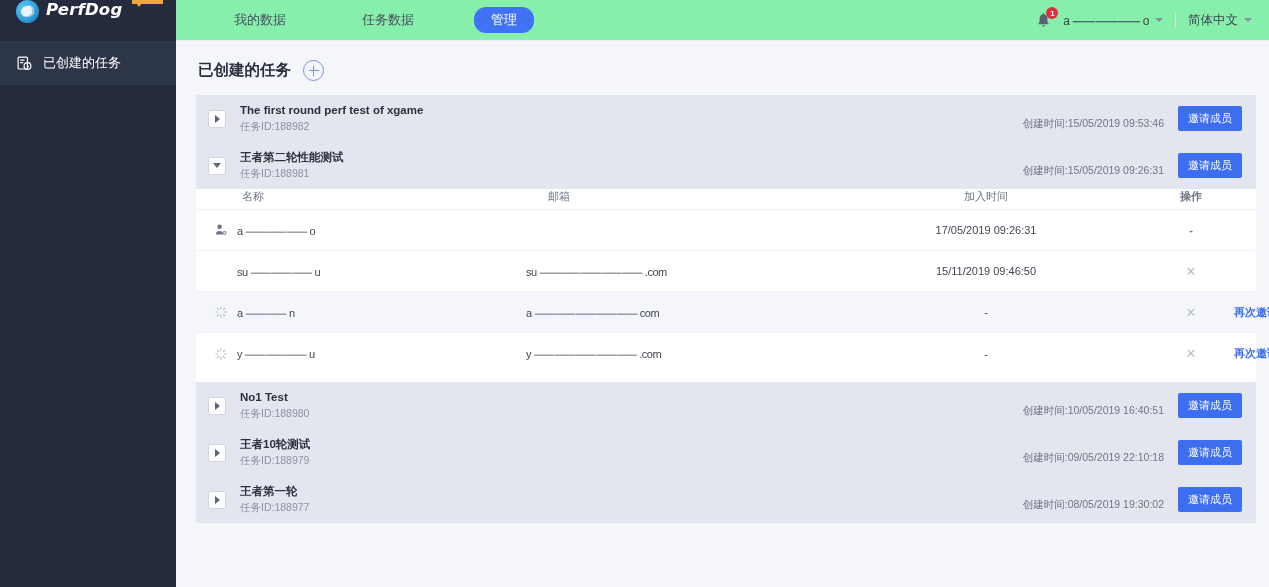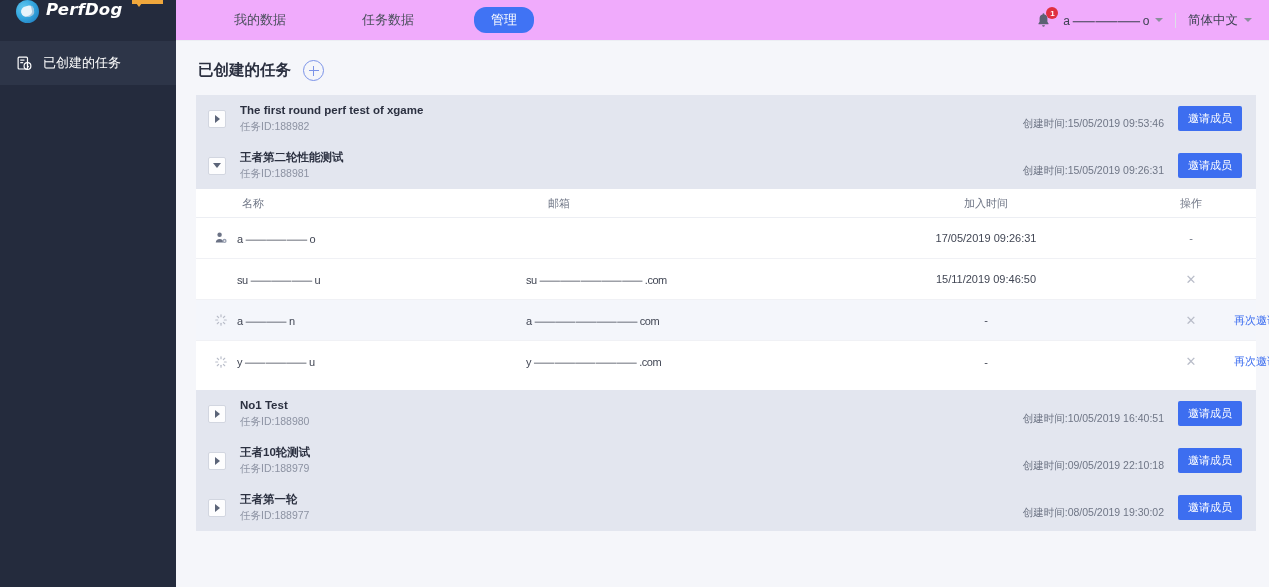--- a/index.html
+++ b/index.html
@@ -50,21 +50,21 @@
     padding-left: 16px; cursor: pointer; color: #7b8499; font-size: 13px;
   }
   .sb-item.active { background: #2d3548; color: #ffffff; }
   .sb-item .sb-ic { width: 17px; height: 17px; flex: 0 0 17px; display: block; }
   .sb-item.active .sb-ic { stroke: #ffffff; }
   .sb-item .sb-ic { stroke: #7b8499; }
 
   
   .main { flex: 1; height: 587px; display: flex; flex-direction: column; min-width: 0; }
   .topbar {
-    height: 41px; background: #f0abfc; display: flex; align-items: center;
+    height: 41px; background: #86efac; display: flex; align-items: center;
     border-bottom: 1px solid #eceef3; flex: 0 0 41px; position: relative;
   }
   .nav { display: flex; align-items: center; gap: 0; margin-left: 42px; }
   .nav-item {
     font-size: 13px; color: #4a4f5c; padding: 4px 16px; cursor: pointer;
     margin-right: 44px; white-space: nowrap;
   }
   .nav-item.active {
     background: #4073f4; color: #ffffff; border-radius: 12px; padding: 4px 17px;
     margin-right: 0;
@@ -125,33 +125,33 @@
   .task-time { font-size: 10.5px; color: #6f7686; white-space: nowrap; }
   .invite-btn {
     background: #3d6ef0; color: #ffffff; font-size: 11px; border: none;
     padding: 5px 10px; border-radius: 2px; cursor: pointer; white-space: nowrap;
     font-family: inherit;
   }
 
   
   .member-table { background: #ffffff; padding: 0 0 8px 0; }
   .mt-head {
-    display: flex; height: 29px; align-items: center;
+    display: flex; height: 21px; align-items: flex-start;
     border-bottom: 1px solid #eceef3; font-size: 11px; color: #6f7686;
   }
   .mt-row {
     display: flex; height: 41px; align-items: center; font-size: 11px; color: #414654;
     border-bottom: 1px solid #f0f1f5;
   }
   .mt-row.alt { background: #f4f6fb; }
   .mt-row:last-child { border-bottom: none; }
   .c-name { flex: 0 0 330px; padding-left: 18px; display: flex; align-items: center; gap: 9px; }
   .c-mail { flex: 0 0 320px; }
   .c-time { flex: 0 0 280px; text-align: center; }
-  .c-act  { flex: 1; display: flex; align-items: center; justify-content: center; gap: 0; position: relative; }
+  .c-act  { flex: 1; display: flex; align-items: center; justify-content: center; gap: 0; position: relative; font-weight: bold; }
   .mt-head .c-name { padding-left: 46px; }
   .mt-head .c-mail { padding-left: 22px; }
   .mt-head .c-act { justify-content: center; }
   .x-btn { color: #b9bdc9; font-size: 13px; cursor: pointer; line-height: 1; }
   .reinvite { position: absolute; left: 108px; color: #3d6ef0; font-size: 11px; cursor: pointer; white-space: nowrap; }
   .dash { color: #6f7686; }
   .statusic { width: 14px; height: 14px; flex: 0 0 14px; }
   .spacer14 { width: 14px; flex: 0 0 14px; }
 </style>
 </head>

